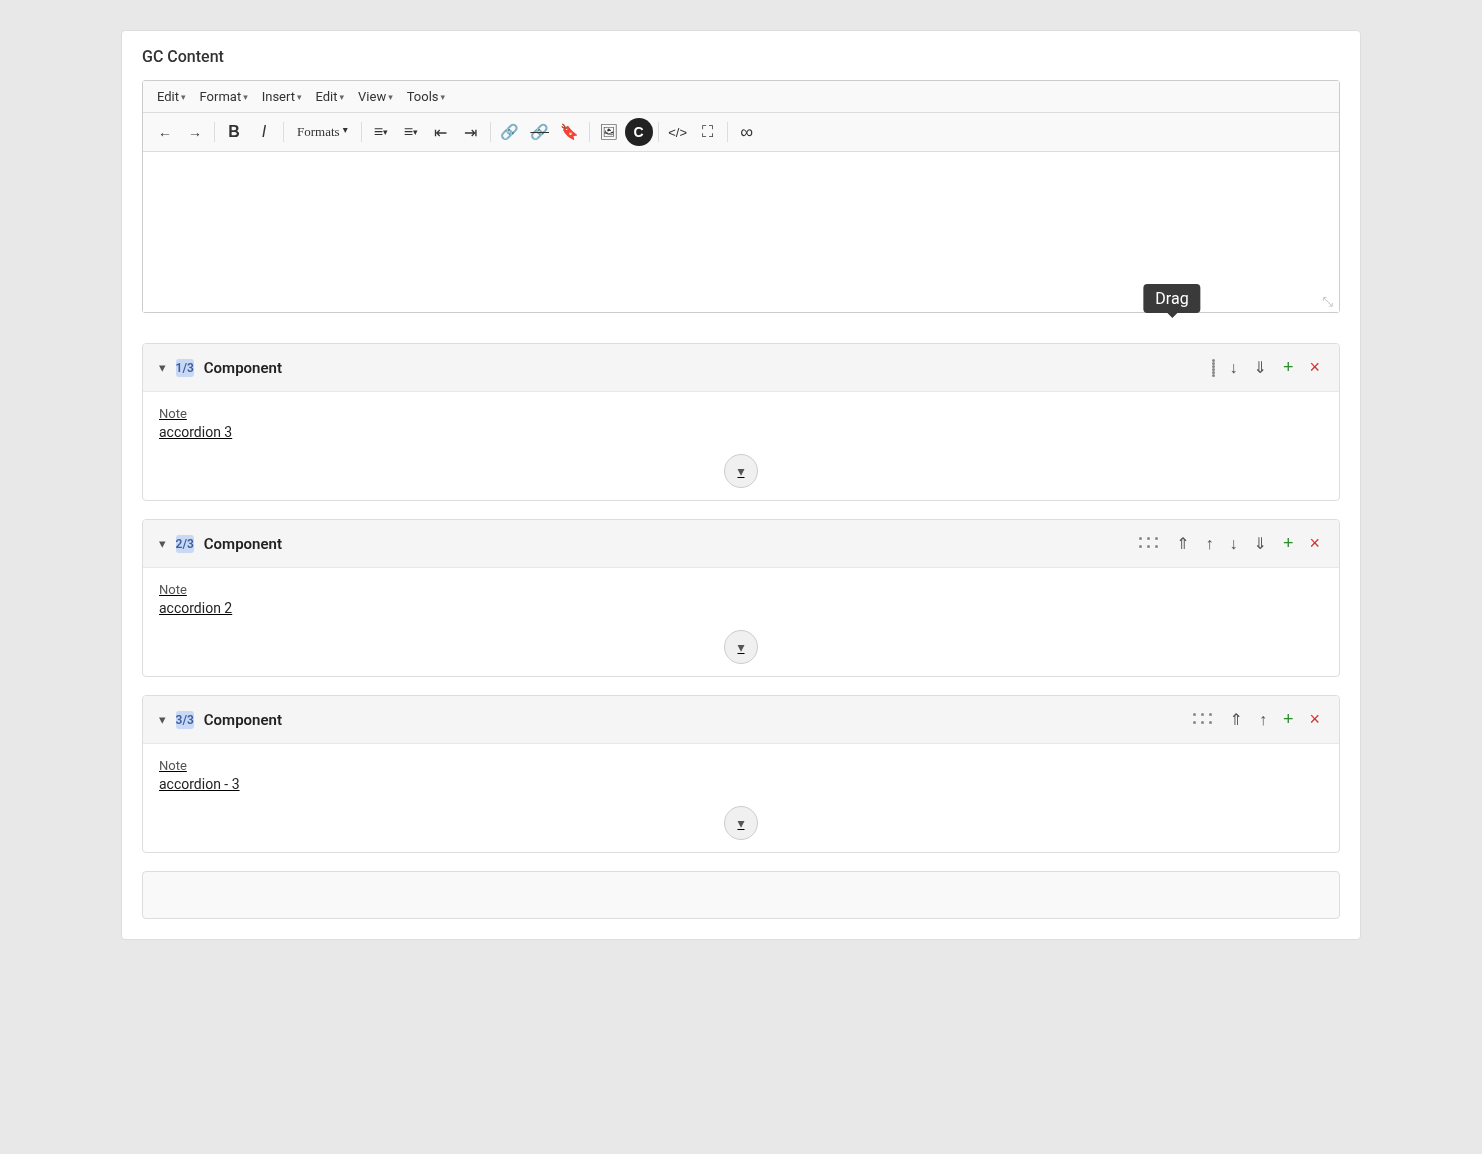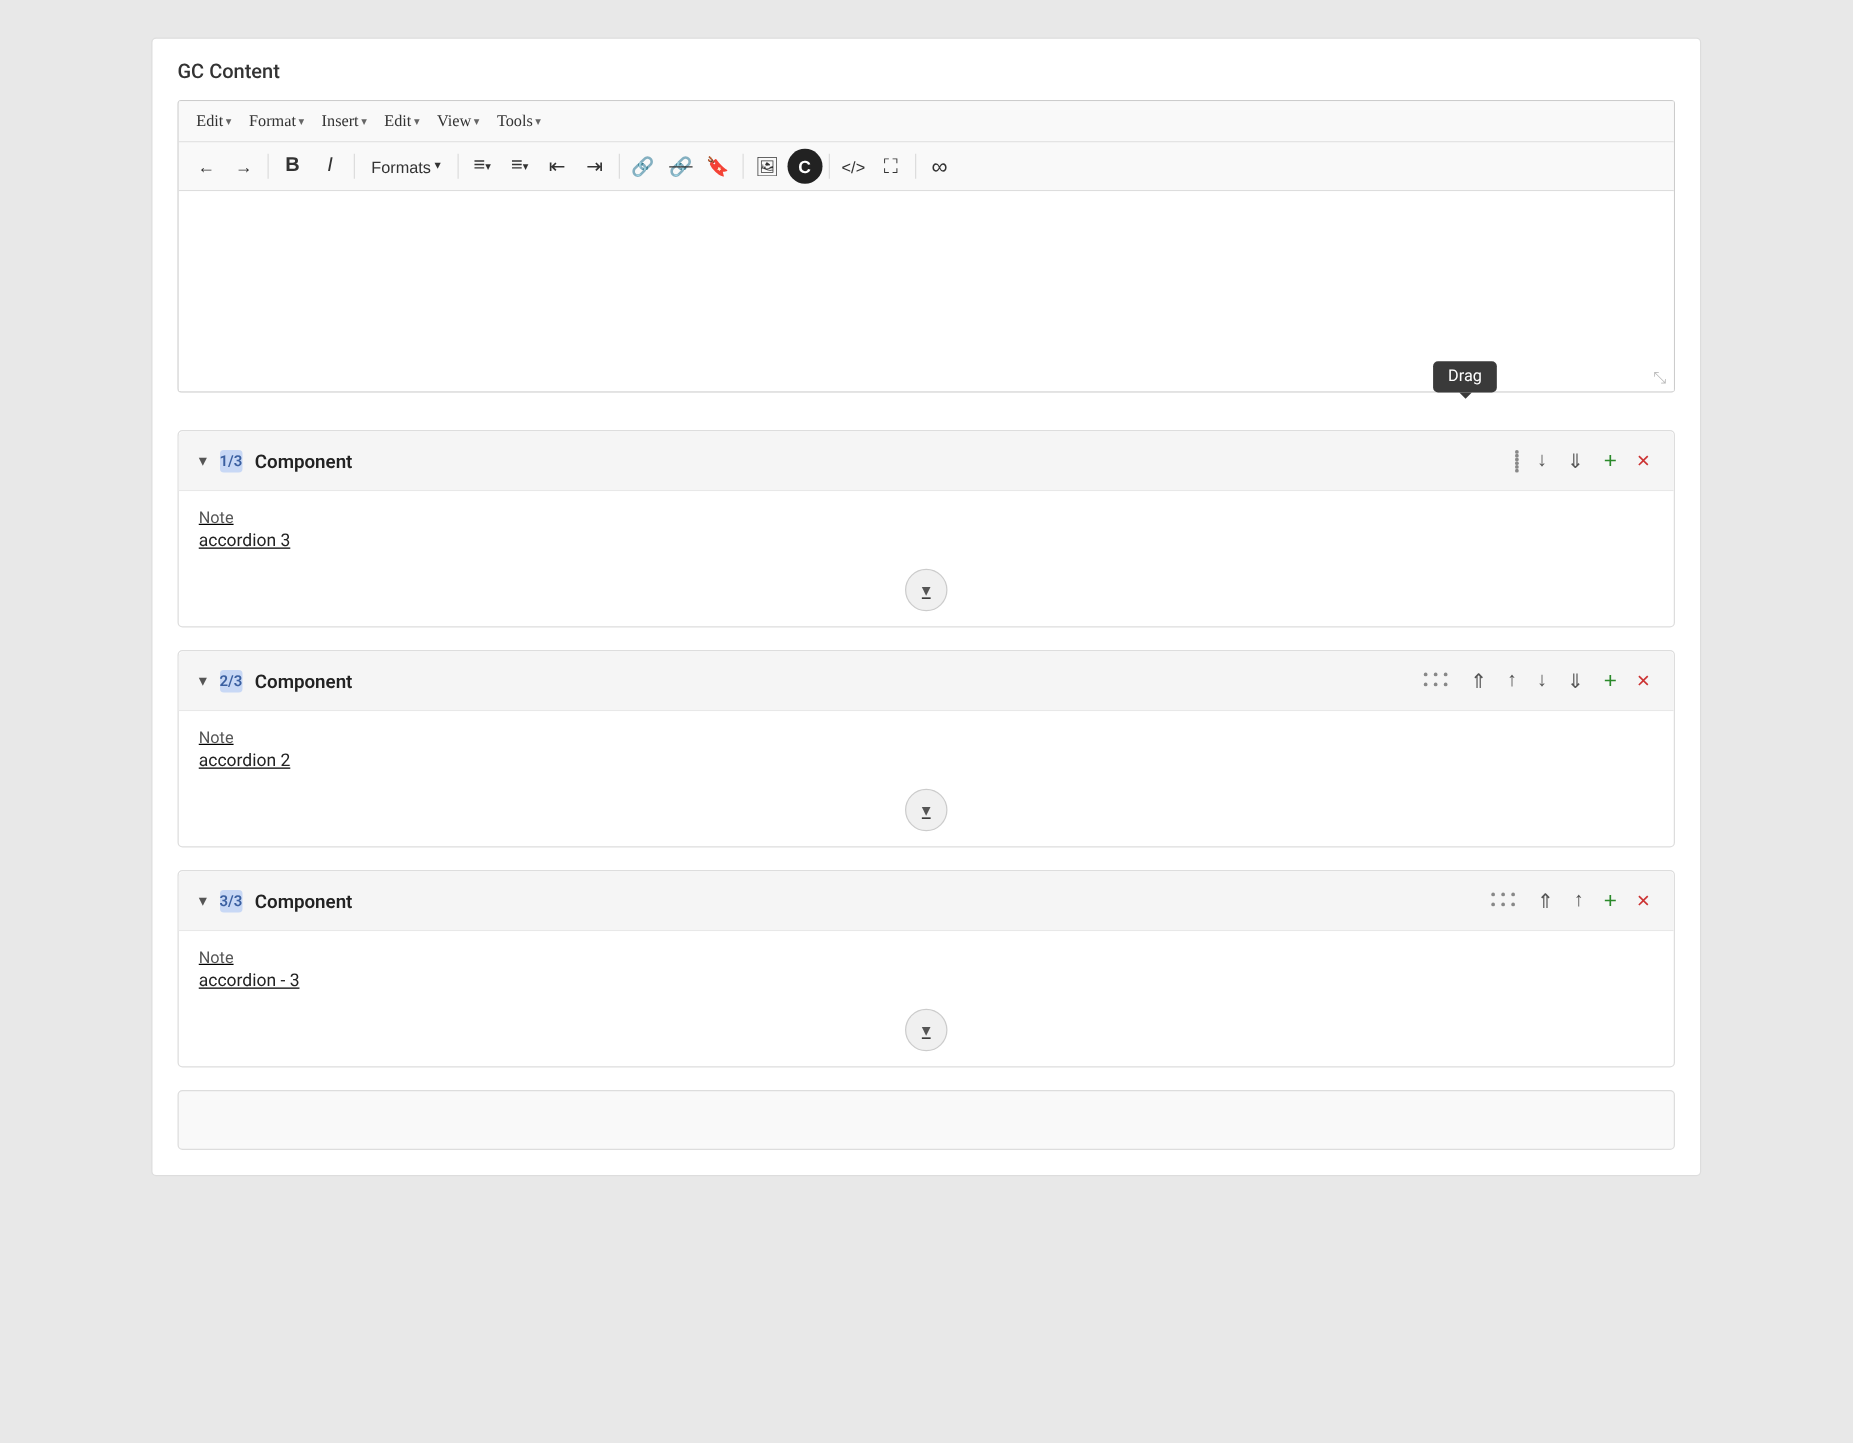--- a/index.html
+++ b/index.html
@@ -44,21 +44,20 @@
     .menu-item {
       font-size: 13px;
       color: #333;
       cursor: pointer;
       padding: 2px 4px;
       border-radius: 2px;
       display: flex;
       align-items: center;
       gap: 2px;
       user-select: none;
-      font-family: Liberation Serif, serif;
     }
     .menu-arrow {
       font-size: 9px;
       color: #666;
     }
     .editor-toolbar {
       display: flex;
       align-items: center;
       gap: 2px;
       padding: 5px 8px;
@@ -89,20 +88,21 @@
       padding: 3px 8px;
       border: none;
       background: transparent;
       cursor: pointer;
       font-size: 13px;
       color: #333;
       border-radius: 3px;
       display: flex;
       align-items: flex-start;
       gap: 3px;
+      font-family: Liberation Serif, serif;
     }
     .editor-content {
       min-height: 160px;
       padding: 12px;
       background: #fff;
       position: relative;
     }
     .editor-resize-handle {
       position: absolute;
       bottom: 2px;
@@ -224,21 +224,21 @@
       position: relative;
       display: inline-block;
     }
     .tooltip-box {
       position: absolute;
       bottom: calc(100% + 8px);
       left: 50%;
       transform: translateX(-50%);
       background: #3a3a3a;
       color: #fff;
-      font-size: 13px;
+      font-size: 16px;
       padding: 5px 12px;
       border-radius: 4px;
       white-space: nowrap;
       z-index: 100;
     }
     .tooltip-box::after {
       content: '';
       position: absolute;
       top: 100%;
       left: 50%;

